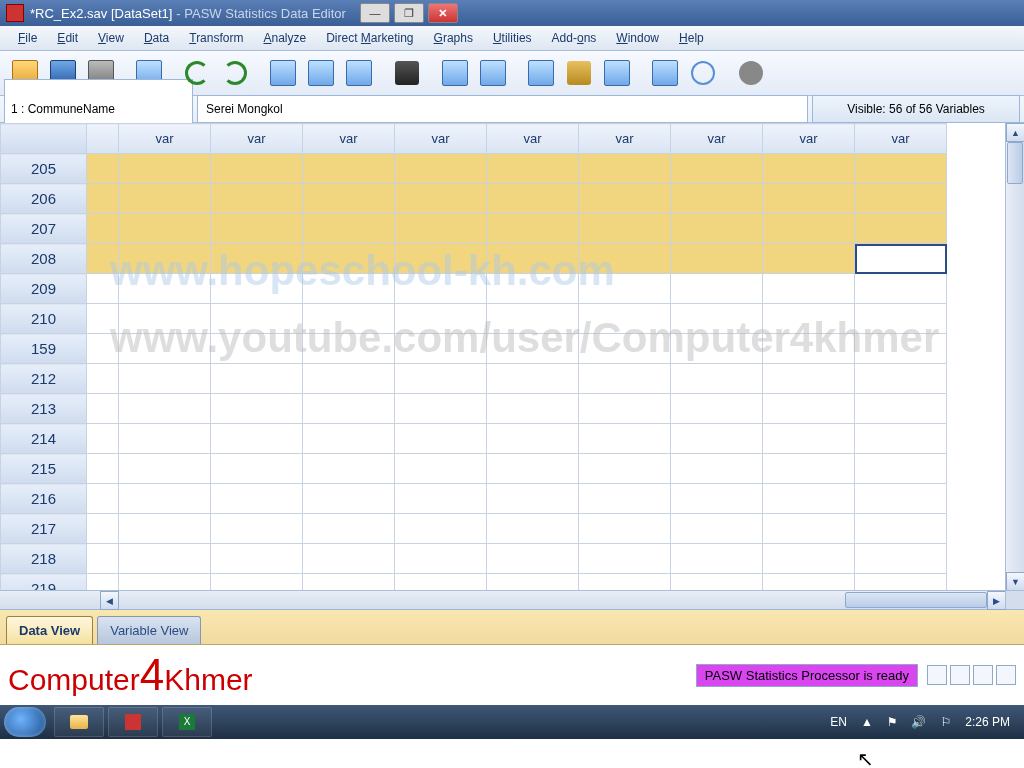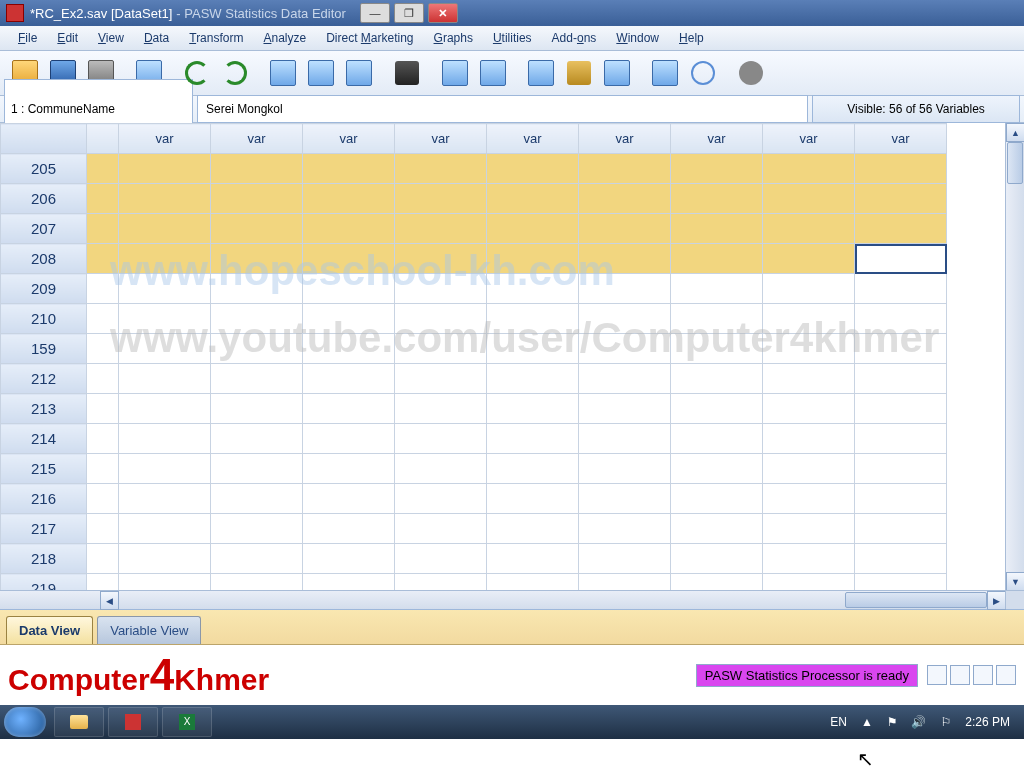--- a/index.html
+++ b/index.html
@@ -56,21 +56,21 @@
 .wm{position:absolute;left:110px;top:114px;right:20px;color:#a7c7ea;font-size:42px;font-weight:bold;opacity:0.45;pointer-events:none;line-height:1.6;}
 .wm2{color:#b7b7b7;}
 
 .viewtabs{height:34px;background:linear-gradient(#f9e7b1,#f2daa0);display:flex;align-items:flex-end;padding:0 6px;border-bottom:1px solid #bba46a;}
 .vtab{padding:6px 12px;border:1px solid #8a97a9;border-bottom:none;margin-right:4px;font-size:13px;border-radius:3px 3px 0 0;}
 .vtab.active{background:linear-gradient(#fff7dd,#f4e1a0);font-weight:bold;color:#1b3a6b;border-color:#9a8242;}
 .vtab.inactive{background:linear-gradient(#d9e3f0,#b7c7dd);color:#2a4d85;}
 
 .status{height:94px;background:#fff;display:flex;flex-direction:column;}
 .status .row1{height:60px;display:flex;align-items:center;padding:0 8px;}
-.brand{font-size:30px;font-weight:bold;}
+.brand{font-size:30px;font-weight:normal;}
 .brand .b1{color:#c00;}
 .brand .b2{color:#c00;font-size:44px;}
 .brand .b3{color:#c00;}
 .procstat{margin-left:auto;border:1px solid #8fa9cc;padding:3px 8px;background:#d946ef;font-size:13px;}
 .boxes{display:flex;margin-left:6px;}
 .box{width:18px;height:18px;border:1px solid #8fa9cc;margin-left:3px;background:#f3f7fd;}
 
 .taskbar{height:34px;background:linear-gradient(#3f5877,#1e2f44);display:flex;align-items:center;color:#fff;font-size:12px;padding:0 4px;}
 .start{width:42px;height:30px;background:radial-gradient(circle at 40% 40%,#6fb2ff,#1b4f8a);border-radius:15px;margin-right:6px;box-shadow:0 0 4px rgba(255,255,255,.4) inset;}
 .tbtn{width:48px;height:28px;border:1px solid rgba(255,255,255,.15);background:rgba(255,255,255,.05);margin:0 2px;border-radius:2px;display:flex;align-items:center;justify-content:center;}

